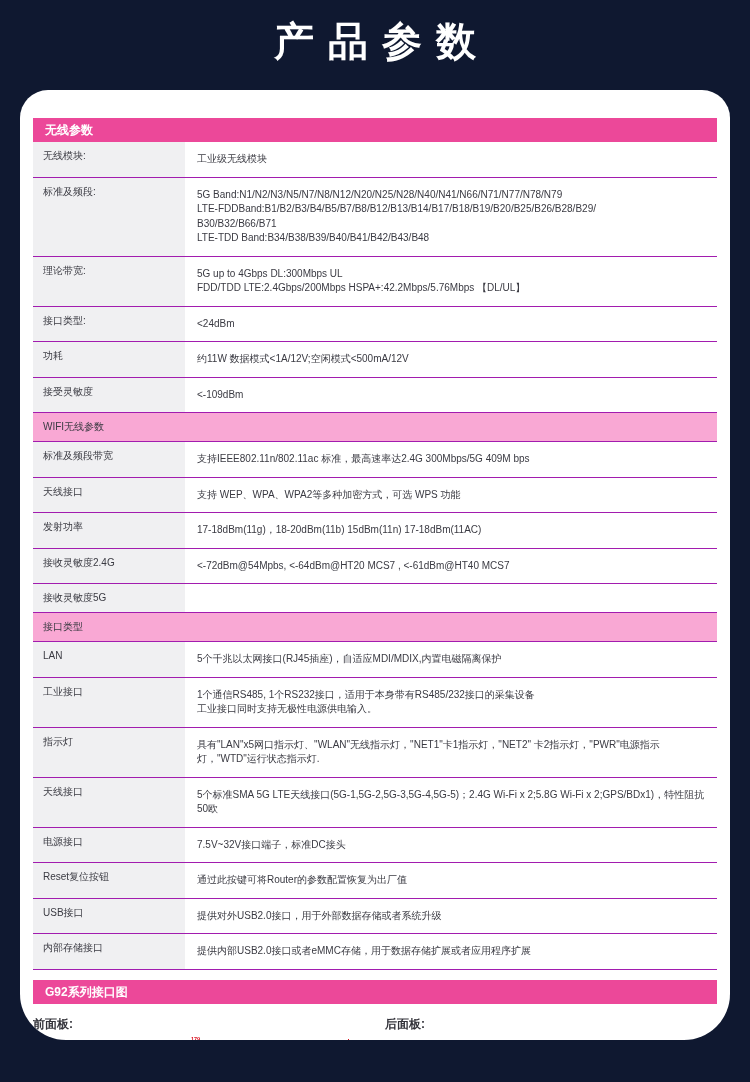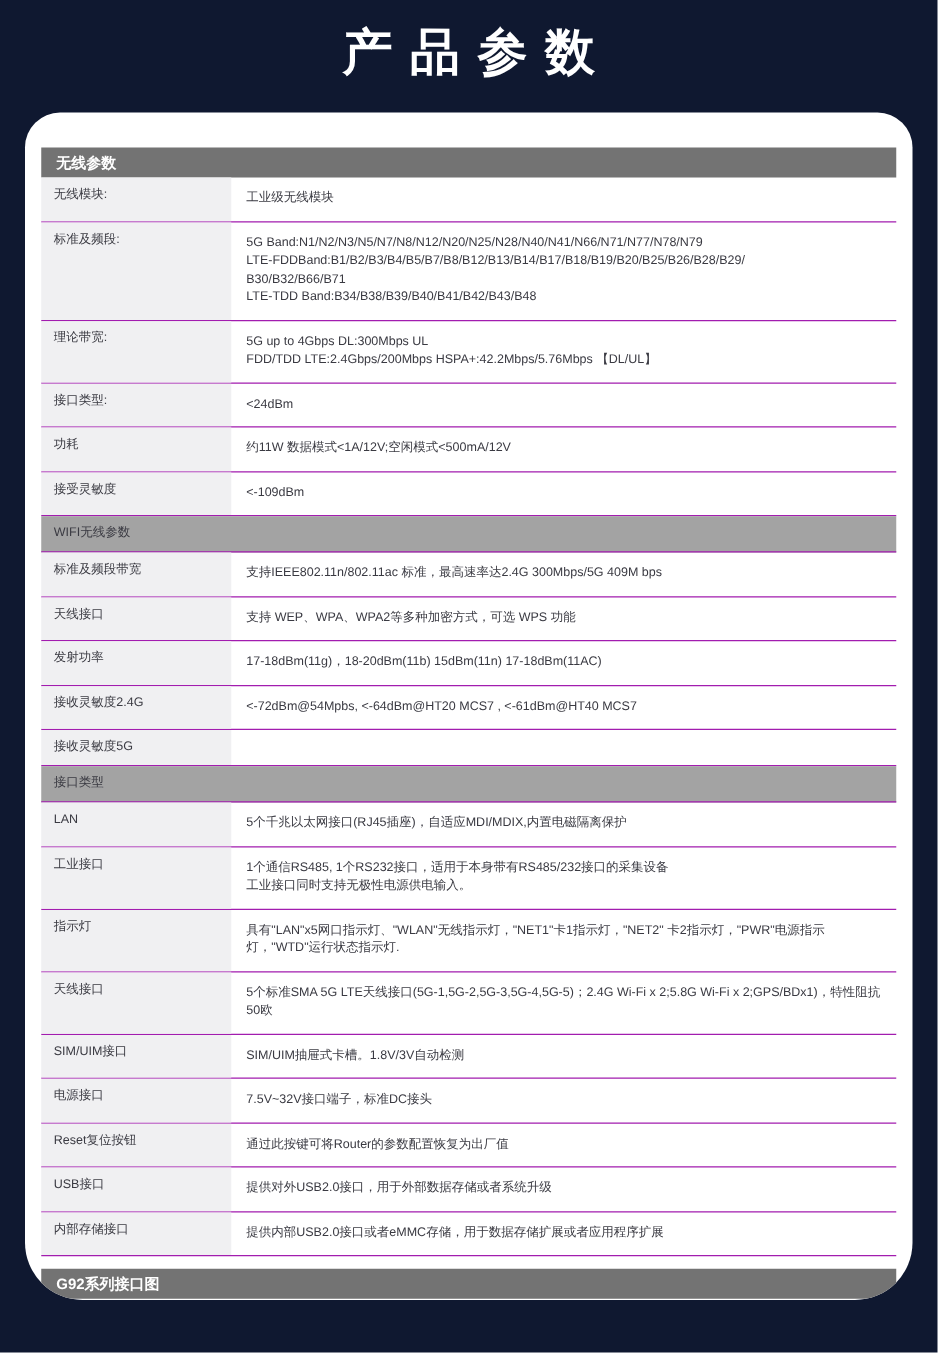--- a/index.html
+++ b/index.html
@@ -13,31 +13,31 @@
   .page-title {
     color:#ffffff; text-align:center; font-size:40px; font-weight:800;
     letter-spacing:14px; padding:14px 0 0 14px;
   }
   .card {
     position:absolute; left:20px; top:90px; width:710px; height:950px;
     background:#ffffff; border-radius:28px 28px 46px 46px; overflow:hidden;
     padding-top:28px;
   }
   .red-bar {
-    margin:0 13px; height:24px; background:#737373; color:#ffffff;
+    margin:0 13px; height:24px; background:#ec4899; color:#ffffff;
     font-size:12px; font-weight:700; line-height:24px; padding-left:12px;
   }
   .spec-table { margin:0 13px; }
   .spec-row { display:flex; border-bottom:1px solid #a21caf; font-size:10px; color:#3a3a42; }
   .cell-label {
     width:152px; flex:0 0 152px; background:#f0f0f2; padding:7px 10px;
     font-weight:500; line-height:1.4;
   }
   .cell-value { flex:1; padding:10px 12px; line-height:1.45; white-space:pre-line; }
-  .spec-row.section-row { background:#a3a3a3; }
+  .spec-row.section-row { background:#f9a8d4; }
   .section-row .cell-label { width:auto; flex:1; background:transparent; }
   .g92-bar { margin-top:10px; }
   .panels { display:flex; margin:12px 13px 0; }
   .panel-col { position:relative; }
   .panel-col.front { width:352px; }
   .panel-col.rear  { width:332px; }
   .panel-title { font-size:12px; font-weight:700; color:#33333a; margin-bottom:4px; }
   .panel-wrap { position:relative; height:106px; }
   .panel-box {
     position:absolute; border:1.5px solid #55565a; border-radius:4px; background:#fff;
@@ -138,24 +138,20 @@
         <div class="cell-value">1个通信RS485, 1个RS232接口，适用于本身带有RS485/232接口的采集设备
 工业接口同时支持无极性电源供电输入。</div>
       </div>
       <div class="spec-row">
         <div class="cell-label">指示灯</div>
         <div class="cell-value">具有"LAN"x5网口指示灯、"WLAN"无线指示灯，"NET1"卡1指示灯，"NET2" 卡2指示灯，"PWR"电源指示灯，"WTD"运行状态指示灯.</div>
       </div>
       <div class="spec-row">
         <div class="cell-label">天线接口</div>
         <div class="cell-value">5个标准SMA 5G LTE天线接口(5G-1,5G-2,5G-3,5G-4,5G-5)；2.4G Wi-Fi x 2;5.8G Wi-Fi x 2;GPS/BDx1)，特性阻抗50欧</div>
-      </div>
-      <div class="spec-row">
-        <div class="cell-label">SIM/UIM接口</div>
-        <div class="cell-value">SIM/UIM抽屉式卡槽。1.8V/3V自动检测</div>
       </div>
       <div class="spec-row">
         <div class="cell-label">电源接口</div>
         <div class="cell-value">7.5V~32V接口端子，标准DC接头</div>
       </div>
       <div class="spec-row">
         <div class="cell-label">Reset复位按钮</div>
         <div class="cell-value">通过此按键可将Router的参数配置恢复为出厂值</div>
       </div>
       <div class="spec-row">

